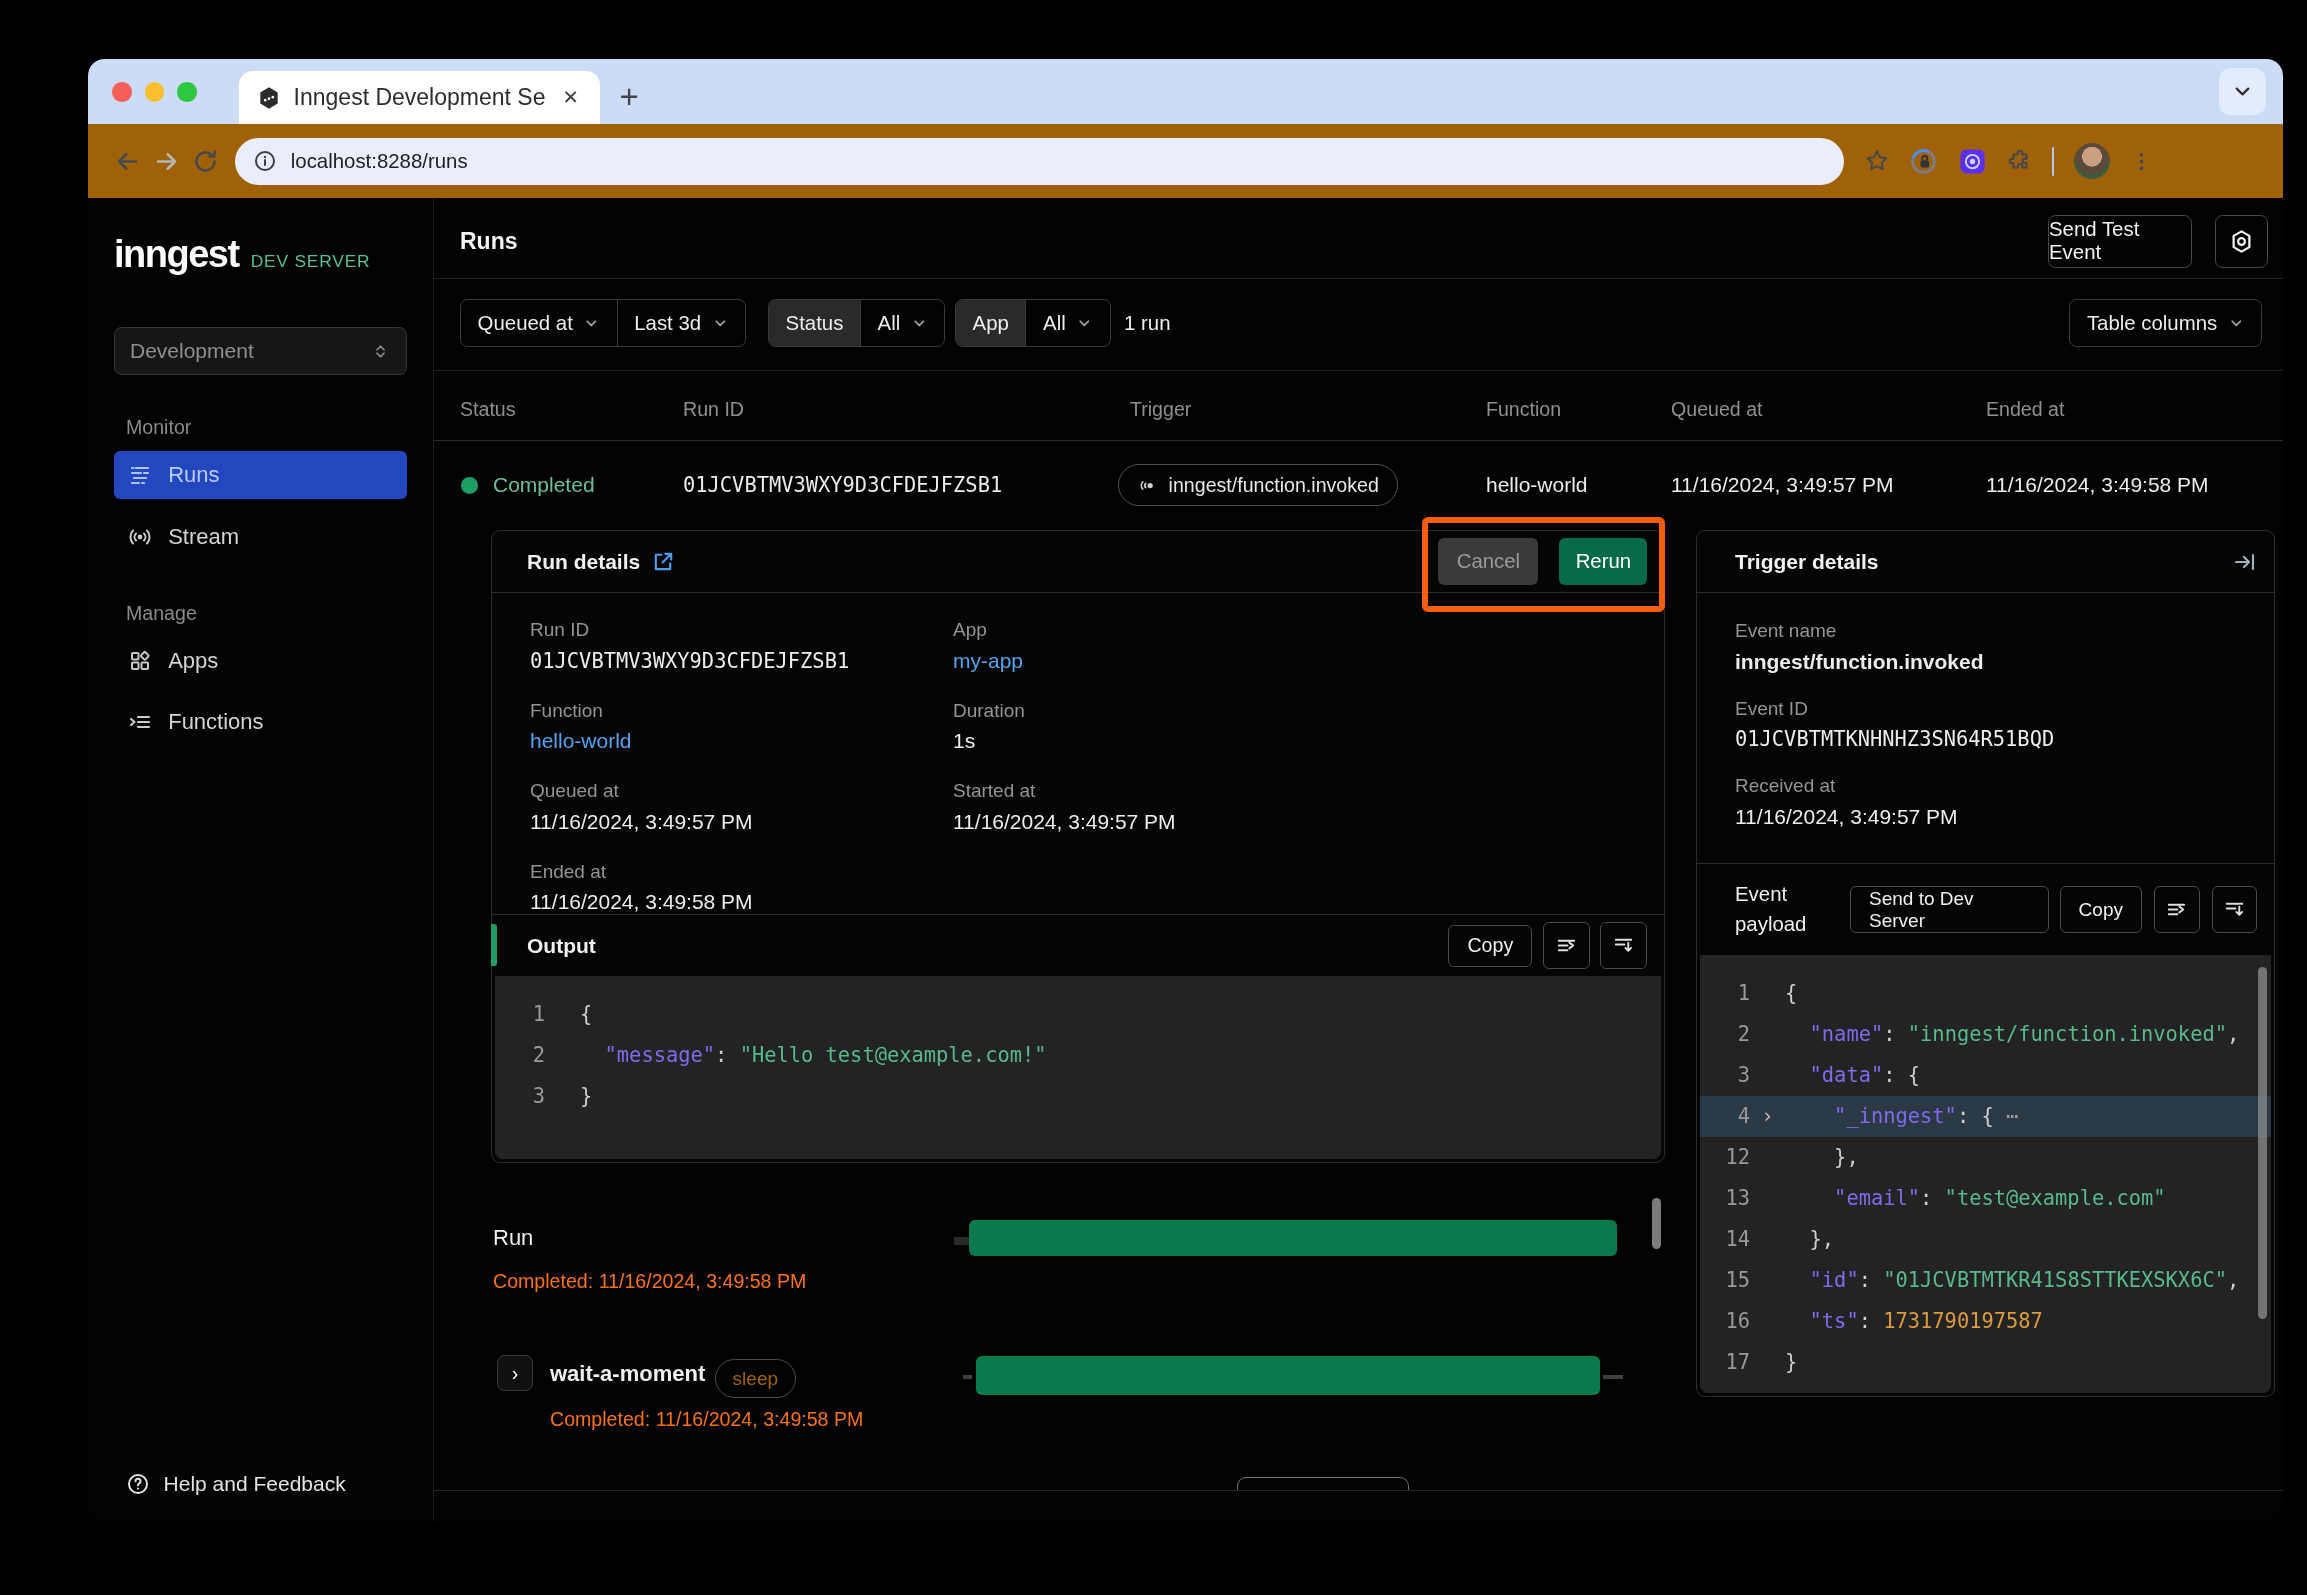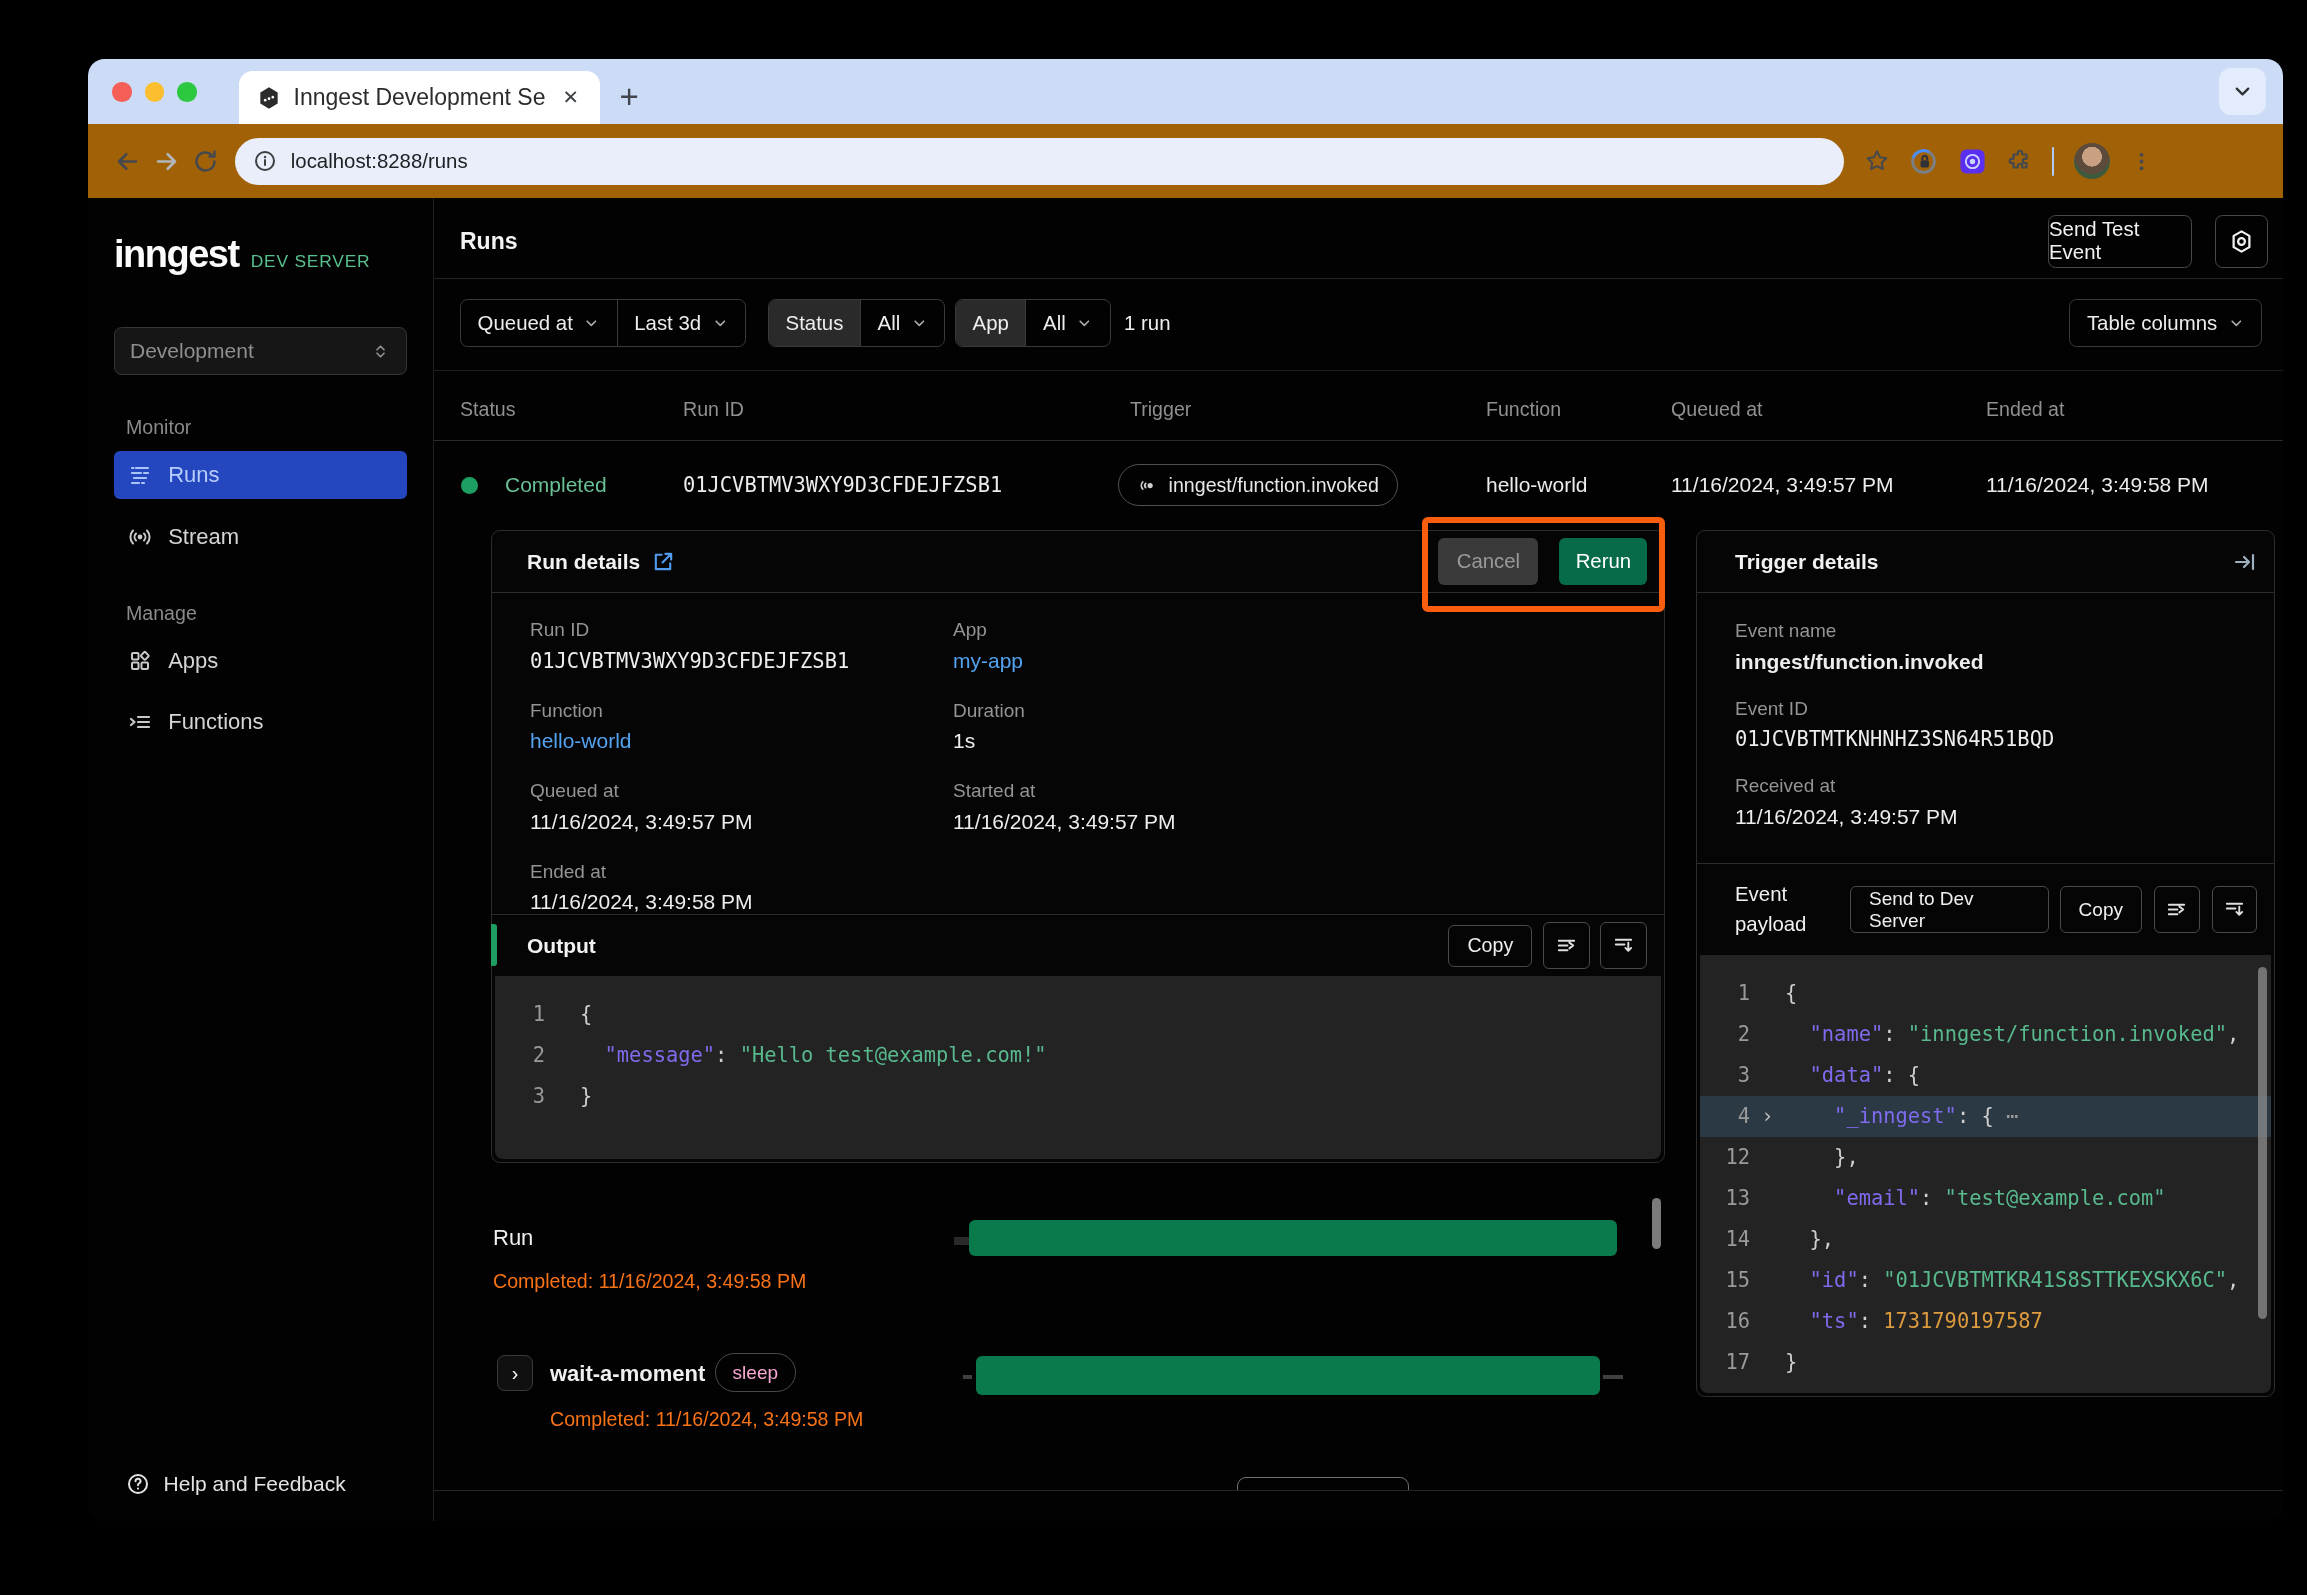--- a/index.html
+++ b/index.html
@@ -116,21 +116,21 @@
   .tk-ell{color:#9a9a9a; letter-spacing:1.5px;}
   .vthumb { position:absolute; right:4.5px; width:9px; background:#8f8f8f; border-radius:4.5px; opacity:.75; }
 
   .tl-label { font-size:22px; color:#f0f0f0; }
   .tl-sub { font-size:19.6px; color:#f97316; }
   .bar { background:#0a7a4c; border-radius:6px; position:absolute; }
   .dash { background:#3f3f3f; position:absolute; }
   .step-chev { width:36px; height:36px; border:1.5px solid #3a3a3a; background:#101010; border-radius:7.6px;
                color:#fff; display:flex; align-items:center; justify-content:center; font-size:19.6px; }
   .badge { height:39px; border:1.5px solid #4a4a4a; border-radius:19.6px; padding:0 16.6px; font-size:19px;
-           color:#f9a8d4; display:flex; align-items:center; }
+           color:#a16207; display:flex; align-items:center;margin-top:6px; }
   .loadmore { border:1.5px solid #6f6f6f; border-radius:9px; background:transparent; }
 
   .info { padding:27px 38px 0; height:270px; flex:none; }
   .iblock { margin-bottom:24px; }
   .pl-header { height:92px; border-top:1.5px solid #2c2c2c; display:flex; align-items:center;
                padding:0 16.6px 0 38px; gap:12px; flex:none; }
   .pl-label { font-size:20.4px; color:#f0f0f0; width:106px; line-height:1.45; }
 </style>
 </head>
 <body>
@@ -368,21 +368,21 @@
       <div class="abs th" style="left:26px;">Status</div>
       <div class="abs th" style="left:249px;">Run ID</div>
       <div class="abs th" style="left:696px;">Trigger</div>
       <div class="abs th" style="left:1052px;">Function</div>
       <div class="abs th" style="left:1237px;">Queued at</div>
       <div class="abs th" style="left:1552px;">Ended at</div>
       <div class="abs hline" style="top:242px; border-top-color:#2c2c2c;"></div>
 
       <div>
         <div class="abs status-dot" style="left:27px; top:279px;"></div>
-        <div class="abs cell status-txt" style="left:71px;">Completed</div>
+        <div class="abs cell status-txt" style="left:59px;">Completed</div>
         <div class="abs cell mono" style="left:249px; font-size:20.4px;">01JCVBTMV3WXY9D3CFDEJFZSB1</div>
         <div class="abs pill" style="left:684px;">
           <span class="pic">
             <svg width="21" height="21" viewBox="0 0 24 24" fill="none" stroke="currentColor" stroke-width="2" stroke-linecap="round">
                 <path d="M6.5 8a6 6 0 0 0 0 8M10 9.5a3.6 3.6 0 0 0 0 5"></path>
                 <circle cx="15" cy="12" r="3" fill="currentColor" stroke="none"></circle>
               </svg>
           </span>
           <span>inngest/function.invoked</span>
         </div>

